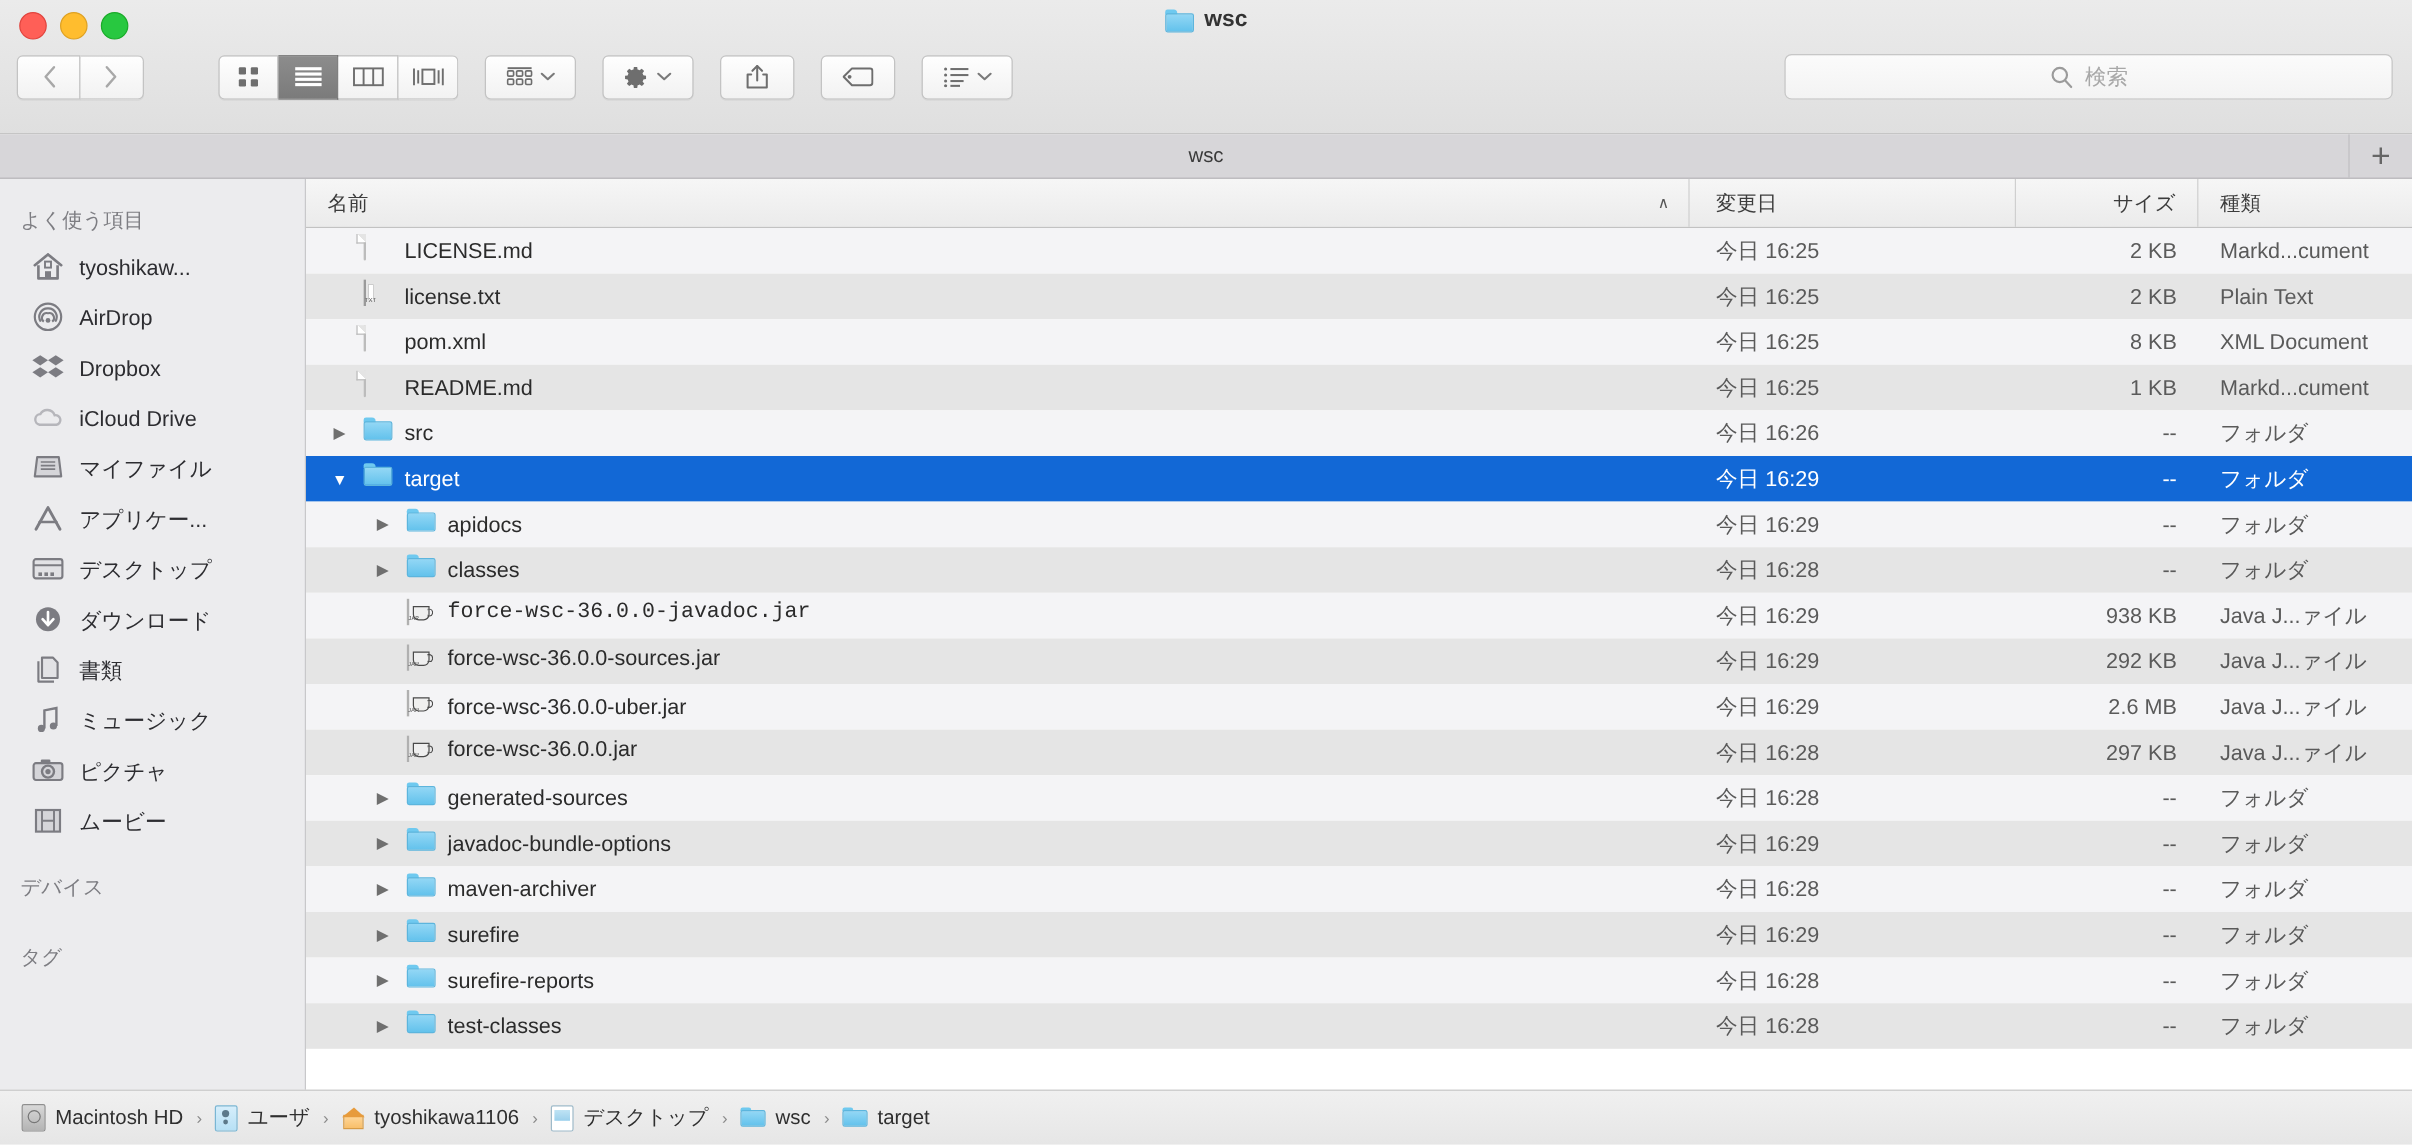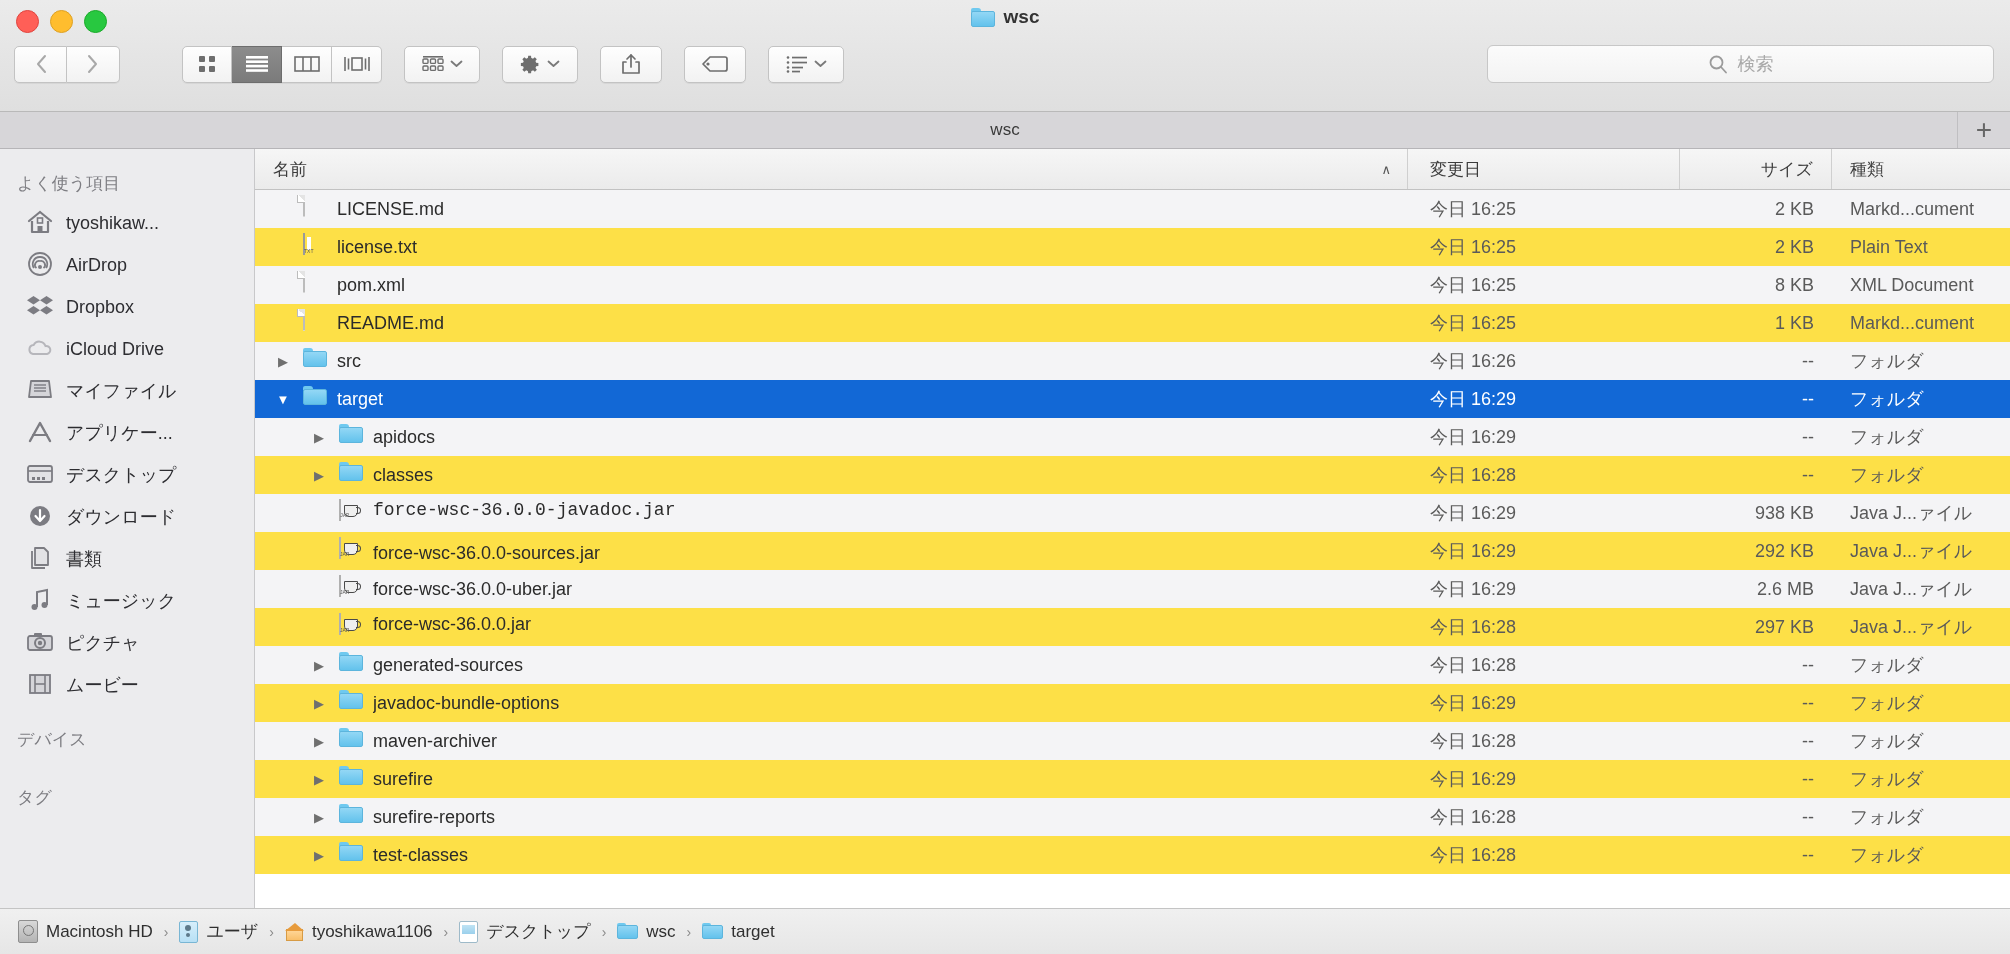--- a/index.html
+++ b/index.html
@@ -152,21 +152,21 @@
   .c-size { width: 152px; flex: 0 0 152px; justify-content: flex-end; padding-right: 18px; border-right: 1px solid #cfcfcf; }
   .c-kind { width: 178px; flex: 0 0 178px; padding-left: 18px; }
   .sort-ind { position: absolute; right: 16px; color: #555; font-size: 13px; }
 
   .rows { flex: 1 1 auto; overflow: hidden; }
   .row {
     display: flex; height: 38px; align-items: center;
     font-size: 18px; color: #2b2b2b; box-sizing: border-box;
   }
   .row.odd  { background: #f4f4f6; }
-  .row.even { background: #fde047; }
+  .row.even { background: #e5e5e5; }
   .row.selected { background: #1268d6; color: #fff; }
   .row .cell { height: 100%; display: flex; align-items: center; box-sizing: border-box; }
   .r-name { flex: 1 1 auto; padding-left: 18px; gap: 10px; min-width: 0; }
   .r-date { width: 272px; flex: 0 0 272px; padding-left: 22px; color: #5a5a5a; }
   .r-size { width: 152px; flex: 0 0 152px; justify-content: flex-end; padding-right: 18px; color: #5a5a5a; }
   .r-kind { width: 178px; flex: 0 0 178px; padding-left: 18px; color: #5a5a5a; white-space: nowrap; overflow: hidden; }
   .row.selected .r-date,
   .row.selected .r-size,
   .row.selected .r-kind { color: #fff; }
 
@@ -695,21 +695,21 @@
                 <span class="ficon"><span class="ic-jar"><span class="cup"></span><span class="lbl">JAR</span></span></span>
                 <span class="fname">force-wsc-36.0.0-javadoc.jar</span>
               </span>
             </div>
             <div class="cell r-date">今日 16:29</div>
             <div class="cell r-size">938 KB</div>
             <div class="cell r-kind">Java J...ァイル</div>
           </div>
           <div class="row even">
             <div class="cell r-name">
-              <span class="indent2" style="display:flex;align-items:flex-end;gap:10px;min-width:0;">
+              <span class="indent2" style="display:flex;align-items:flex-start;gap:10px;min-width:0;">
                 <span class="disc empty"></span>
                 <span class="ficon"><span class="ic-jar"><span class="cup"></span><span class="lbl">JAR</span></span></span>
                 <span class="fname">force-wsc-36.0.0-sources.jar</span>
               </span>
             </div>
             <div class="cell r-date">今日 16:29</div>
             <div class="cell r-size">292 KB</div>
             <div class="cell r-kind">Java J...ァイル</div>
           </div>
           <div class="row odd">

